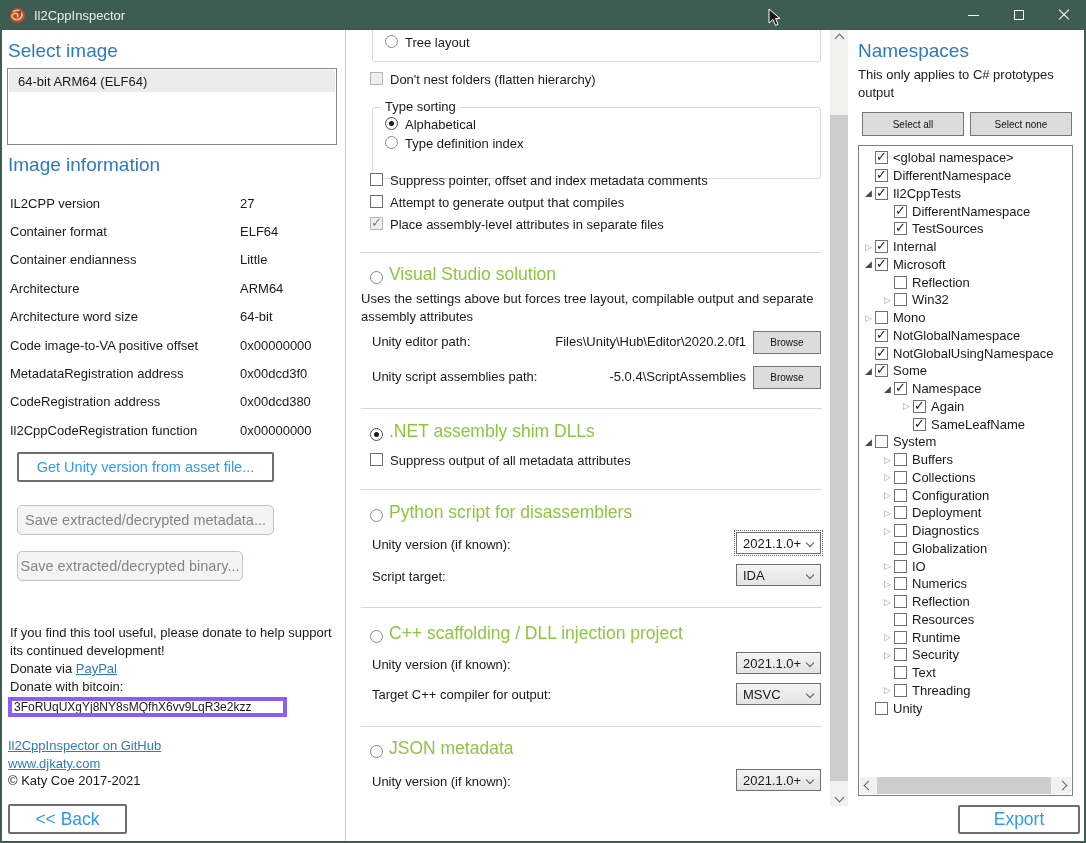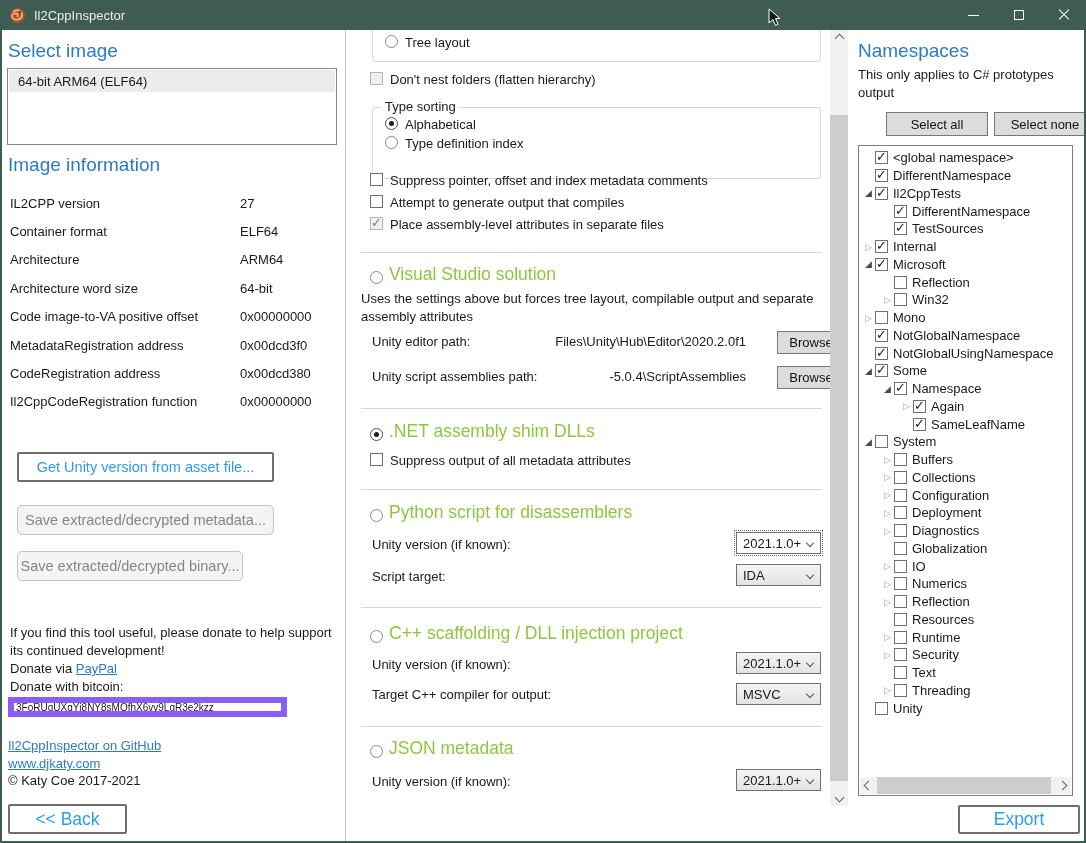--- a/index.html
+++ b/index.html
@@ -37,22 +37,22 @@
   .radio { width:13px; height:13px; border:1px solid #8a8a8a; border-radius:50%; background:#fff;
            flex:0 0 auto; position:relative; }
   .radio.sel { border-color:#4f4f4f; }
   .radio.sel::after { content:""; position:absolute; left:3px; top:3px; width:5px; height:5px;
            border-radius:50%; background:#1c1c1c; }
 
   .btn-accent { position:absolute; border:2px solid #6e6e6e; border-radius:2px; background:#fff;
                 color:#2d9bf0; display:flex; align-items:center; justify-content:center; cursor:default; }
   .btn-dis { position:absolute; border:1px solid #bfc4c6; border-radius:5px; background:#f4f4f4;
              color:#858585; font-size:14.5px; display:flex; align-items:center; justify-content:center; }
-  .btn-std { position:absolute; border:1px solid #777; background:#dcdcdc; color:#111; font-size:13px;
-             display:flex; align-items:center; justify-content:center;margin-left:24px; }
+  .btn-std { position:absolute; border:1px solid #777; background:#dcdcdc; color:#111; font-size:10px;
+             display:flex; align-items:center; justify-content:center; }
 
   .combo { position:absolute; width:85px; height:22px; border:1px solid #707070;
            background:linear-gradient(#f4f4f4,#e3e3e3); font-size:13px; color:#1a1a1a;
            display:flex; align-items:center; padding-left:6px; }
   .combo.focused { background:#fff; outline:1px dotted #6b6b6b; outline-offset:1px; }
   .combo .chev { position:absolute; right:7px; top:7px; width:6px; height:6px;
            border-right:1.4px solid #555; border-bottom:1.4px solid #555; transform:rotate(45deg); }
 
   .chevron { width:7px; height:7px; border-right:1.5px solid #5f6368; border-bottom:1.5px solid #5f6368; }
   .chev-up { transform:rotate(-135deg); }  .chev-down { transform:rotate(45deg); }
@@ -66,21 +66,21 @@
 
   .info-grid { position:absolute; left:10px; top:189px; width:328px; }
   .info-row { height:28.4px; display:flex; align-items:center; }
   .info-label { width:230px; font-size:13px; color:#1a1a1a; }
   .info-value { font-size:13px; color:#1a1a1a; }
 
   .donate-block { position:absolute; left:10px; top:624px; width:324px; font-size:13px; color:#1a1a1a;
                   line-height:18px; }
   .link { color:#2d7ac5; text-decoration:underline; }
   .bitcoin-input { position:absolute; left:8px; top:697px; width:279px; height:20px;
-                   border:6px solid #8b5cf6; font-size:10px; color:#1a1a1a; padding:0 2px;
+                   border:4px solid #8b5cf6; font-size:12px; color:#1a1a1a; padding:0 2px;
                    font-family:"Liberation Sans","DejaVu Sans",sans-serif; }
   .left-link { position:absolute; left:8px; font-size:13px; }
   .copyright { position:absolute; left:8px; top:773px; font-size:13px; color:#1a1a1a; }
 
   
   .groupbox { position:absolute; border:1px solid #d8d8d8; border-radius:3px; }
   .groupbox-label { position:absolute; left:8px; top:-9px; background:#fff; padding:0 4px;
                     font-size:13px; color:#1a1a1a; }
   .opt-row { position:absolute; display:flex; align-items:flex-start; }
   .opt-row .lbl { font-size:13px; color:#1a1a1a; margin-left:7px; white-space:nowrap; }
@@ -156,20 +156,24 @@
   <div class="info-grid" id="infoGrid">
       <div class="info-row">
         <div class="info-label">IL2CPP version</div>
         <div class="info-value">27</div>
       </div>
       <div class="info-row">
         <div class="info-label">Container format</div>
         <div class="info-value">ELF64</div>
       </div>
       <div class="info-row">
+        <div class="info-label">Container endianness</div>
+        <div class="info-value">Little</div>
+      </div>
+      <div class="info-row">
         <div class="info-label">Architecture</div>
         <div class="info-value">ARM64</div>
       </div>
       <div class="info-row">
         <div class="info-label">Architecture word size</div>
         <div class="info-value">64-bit</div>
       </div>
       <div class="info-row">
         <div class="info-label">Code image-to-VA positive offset</div>
         <div class="info-value">0x00000000</div>

